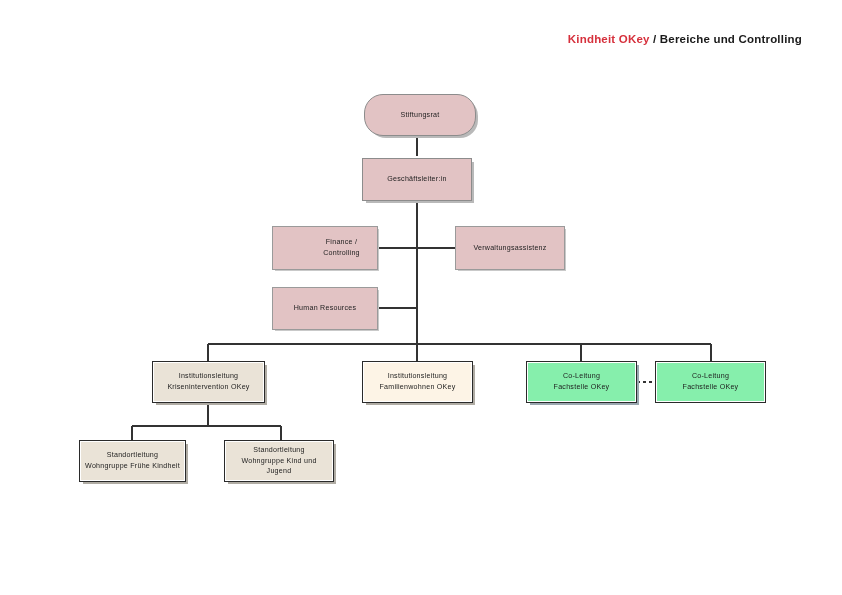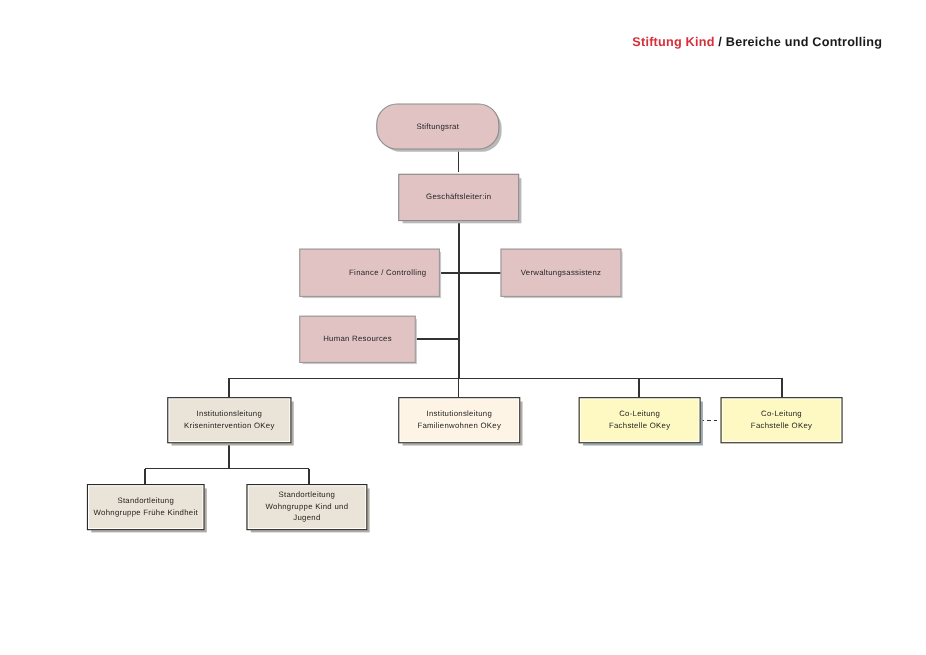--- a/index.html
+++ b/index.html
@@ -82,33 +82,33 @@
     border: 1px solid #2a2a2a;
     box-shadow: inset 0 0 0 1px #ffffff, 3px 3px 0 -1px #b0aca4;
   }
   .node.cream {
     background: #fdf4e6;
     border: 1px solid #2a2a2a;
     box-shadow: inset 0 0 0 1px #ffffff, 3px 3px 0 -1px #b0aca4;
   }
   
   .node.blue {
-    background: #fef9c3;
+    background: #86efac;
     border: 1px solid #2a2a2a;
     box-shadow: inset 0 0 0 1px #ffffff, 3px 3px 0 -1px #9aa8b0;
   }
   .node.blue.flat {
     box-shadow: inset 0 0 0 1px #ffffff;
   }
 </style>
 </head>
 <body>
 
 <div id="header-title">
-  <span class="brand">Stiftung Kind</span><span class="sep"> / </span><span class="subtitle">Bereiche und Controlling</span>
+  <span class="brand">Kindheit OKey</span><span class="sep"> / </span><span class="subtitle">Bereiche und Controlling</span>
 </div>
 
 <div id="org-chart">
 
   <svg id="connector-layer" viewBox="0 0 842 595" width="842" height="595">
     <g stroke="#333333" stroke-width="1.4" fill="none" shape-rendering="crispEdges">
 
       <line x1="417" y1="136" x2="417" y2="156"></line>
 
       <line x1="417" y1="201" x2="417" y2="344" stroke-width="2"></line>
@@ -128,29 +128,29 @@
 
       <line x1="208" y1="403" x2="208" y2="426"></line>
       <line x1="132" y1="426" x2="281" y2="426"></line>
       <line x1="132" y1="426" x2="132" y2="440"></line>
       <line x1="281" y1="426" x2="281" y2="440"></line>
     </g>
 
     <line x1="637" y1="382" x2="655" y2="382" stroke="#333333" stroke-width="1.2" stroke-dasharray="3,3" shape-rendering="crispEdges"></line>
   </svg>
 
-  <div class="node pink" style="left:342px; top:94px; width:112px; height:42px;border-radius:19px;">
+  <div class="node pink" style="left:364px; top:94px; width:112px; height:42px;border-radius:19px;">
     <span class="node-label">Stiftungsrat</span>
   </div>
 
   <div class="node pink" style="left:362px; top:158px; width:110px; height:43px;justify-content:center;">
     <span class="node-label">Geschäftsleiter:in</span>
   </div>
 
-  <div class="node pink-staff" style="left:272px; top:226px; width:128px; height:44px;padding-left:37px;">
+  <div class="node pink-staff" style="left:272px; top:226px; width:106px; height:44px;padding-left:37px;">
     <span class="node-label">Finance / Controlling</span>
   </div>
 
   <div class="node pink-staff" style="left:455px; top:226px; width:110px; height:44px;">
     <span class="node-label">Verwaltungsassistenz</span>
   </div>
 
   <div class="node pink-staff" style="left:272px; top:287px; width:106px; height:43px;">
     <span class="node-label">Human Resources</span>
   </div>

